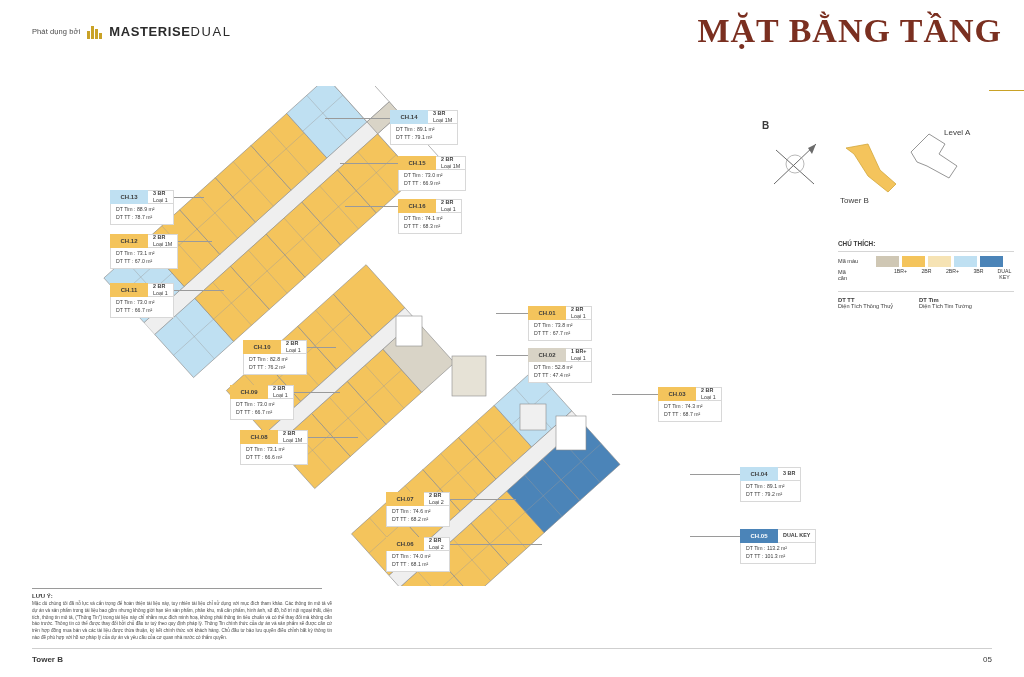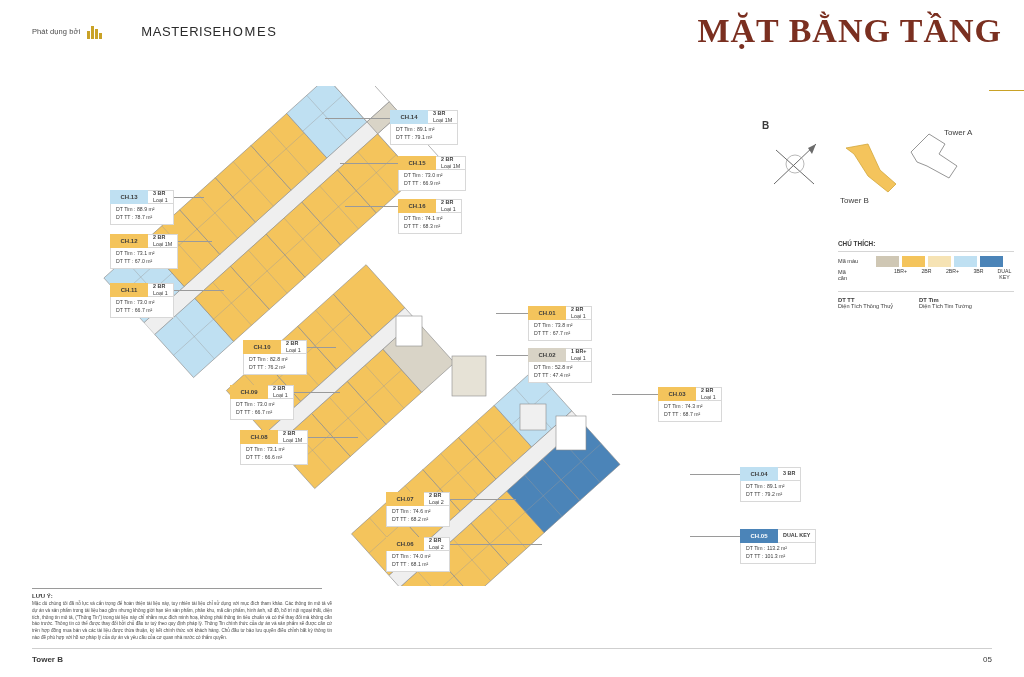--- a/index.html
+++ b/index.html
@@ -44,21 +44,21 @@
   .brand-mark span:nth-child(1){ left:0; height:8px; }
   .brand-mark span:nth-child(2){ left:4px; height:13px; }
   .brand-mark span:nth-child(3){ left:8px; height:10px; }
   .brand-mark span:nth-child(4){ left:12px; height:6px; }
   .brand-name {
     font-size: 13px;
     letter-spacing: .6px;
     color: #2b2b2b;
     white-space: nowrap;
   }
-  .brand-name b { font-weight: 400; margin-left: 32px; }
+  .brand-name b { font-weight: 700; }
   .brand-name i { font-style: normal; font-weight: 400; letter-spacing: 1.6px;}
 
   .title-wrap {
     position: absolute;
     right: 22px;
     top: 12px;
     text-align: left;
   }
   .main-title {
     font-family: "Liberation Serif", serif;
@@ -242,21 +242,21 @@
 
 <div class="brand">
   <span class="brand-pre">Phát dụng bởi</span>
   <span class="brand-mark">
     <span></span>
       <span></span>
       <span></span>
       <span></span>
   </span>
   <span class="brand-name">
-    <b>MASTERISE</b><i>HOMES</i>
+    <b>MASTERISE</b><i>DUAL</i>
   </span>
 </div>
 
 <div class="title-wrap">
   <h1 class="main-title">MẶT BẰNG TẦNG</h1>
 </div>
 <div class="rule-right"></div>
 
 <div id="plan-canvas">
 <svg width="760" height="500" viewBox="0 0 760 500" xmlns="http://www.w3.org/2000/svg">
@@ -608,21 +608,21 @@
     <path d="M6 6 L28 2 L40 28 L56 42 L48 50 L28 34 L14 12 Z" fill="#f4c45c" stroke="#d2a73c" stroke-width="0.8"></path>
   </svg>
 </div>
 <span class="tower-cap" style="left:840px; top:196px;">Tower B</span>
 
 <div class="tower-a-shape">
   <svg width="70" height="52" viewBox="0 0 70 52">
     <path d="M6 20 L24 2 L40 12 L34 22 L52 34 L44 46 L22 34 L12 30 Z" fill="none" stroke="#8a8a8a" stroke-width="0.9"></path>
   </svg>
 </div>
-<span class="tower-cap" style="left:944px; top:128px;">Tower A</span>
+<span class="tower-cap" style="left:944px; top:128px;">Level A</span>
 
 <div class="legend">
   <div class="legend-title">CHÚ THÍCH:</div>
   <div class="legend-hr"></div>
   <div class="legend-row">
     <span class="rl">Mã màu</span>
     <span class="swatches">
       <span class="sw" style="background:#cfc7b4"></span>
       <span class="sw" style="background:#f4c45c"></span>
       <span class="sw" style="background:#f6e3b4"></span>

